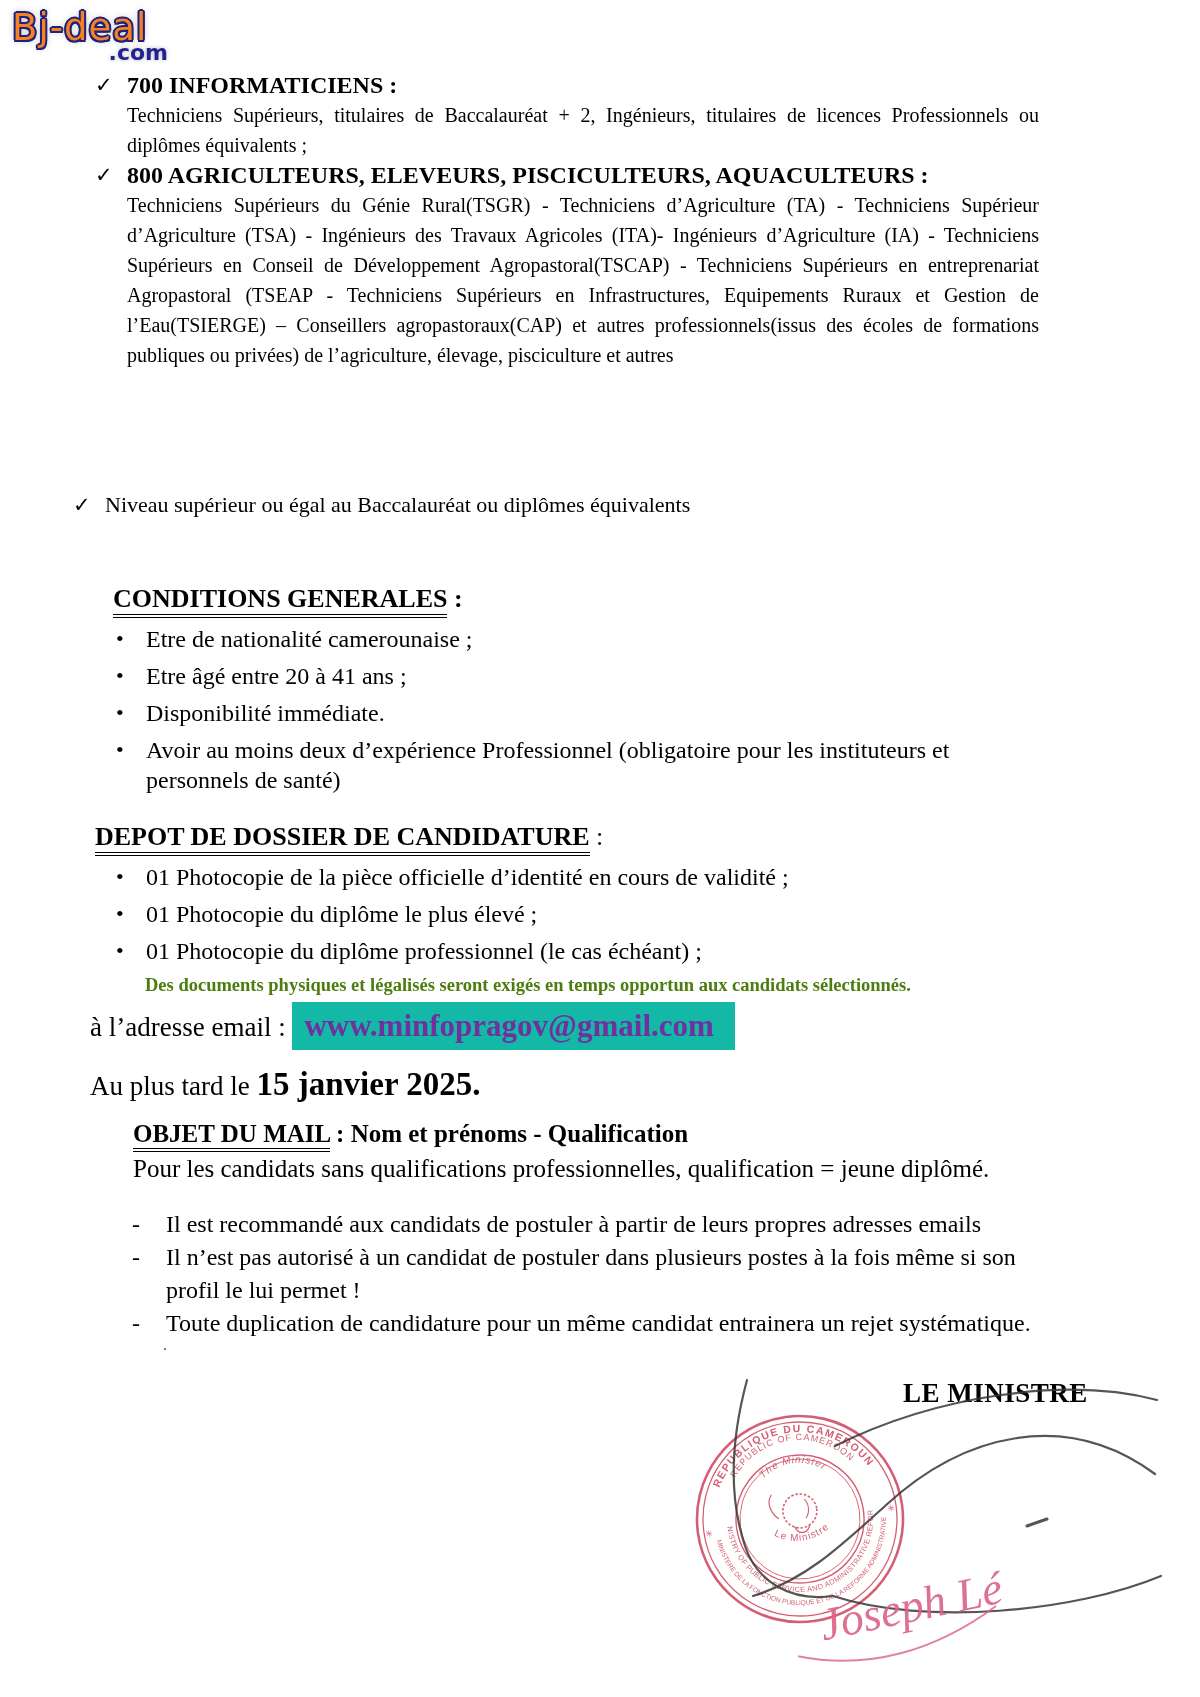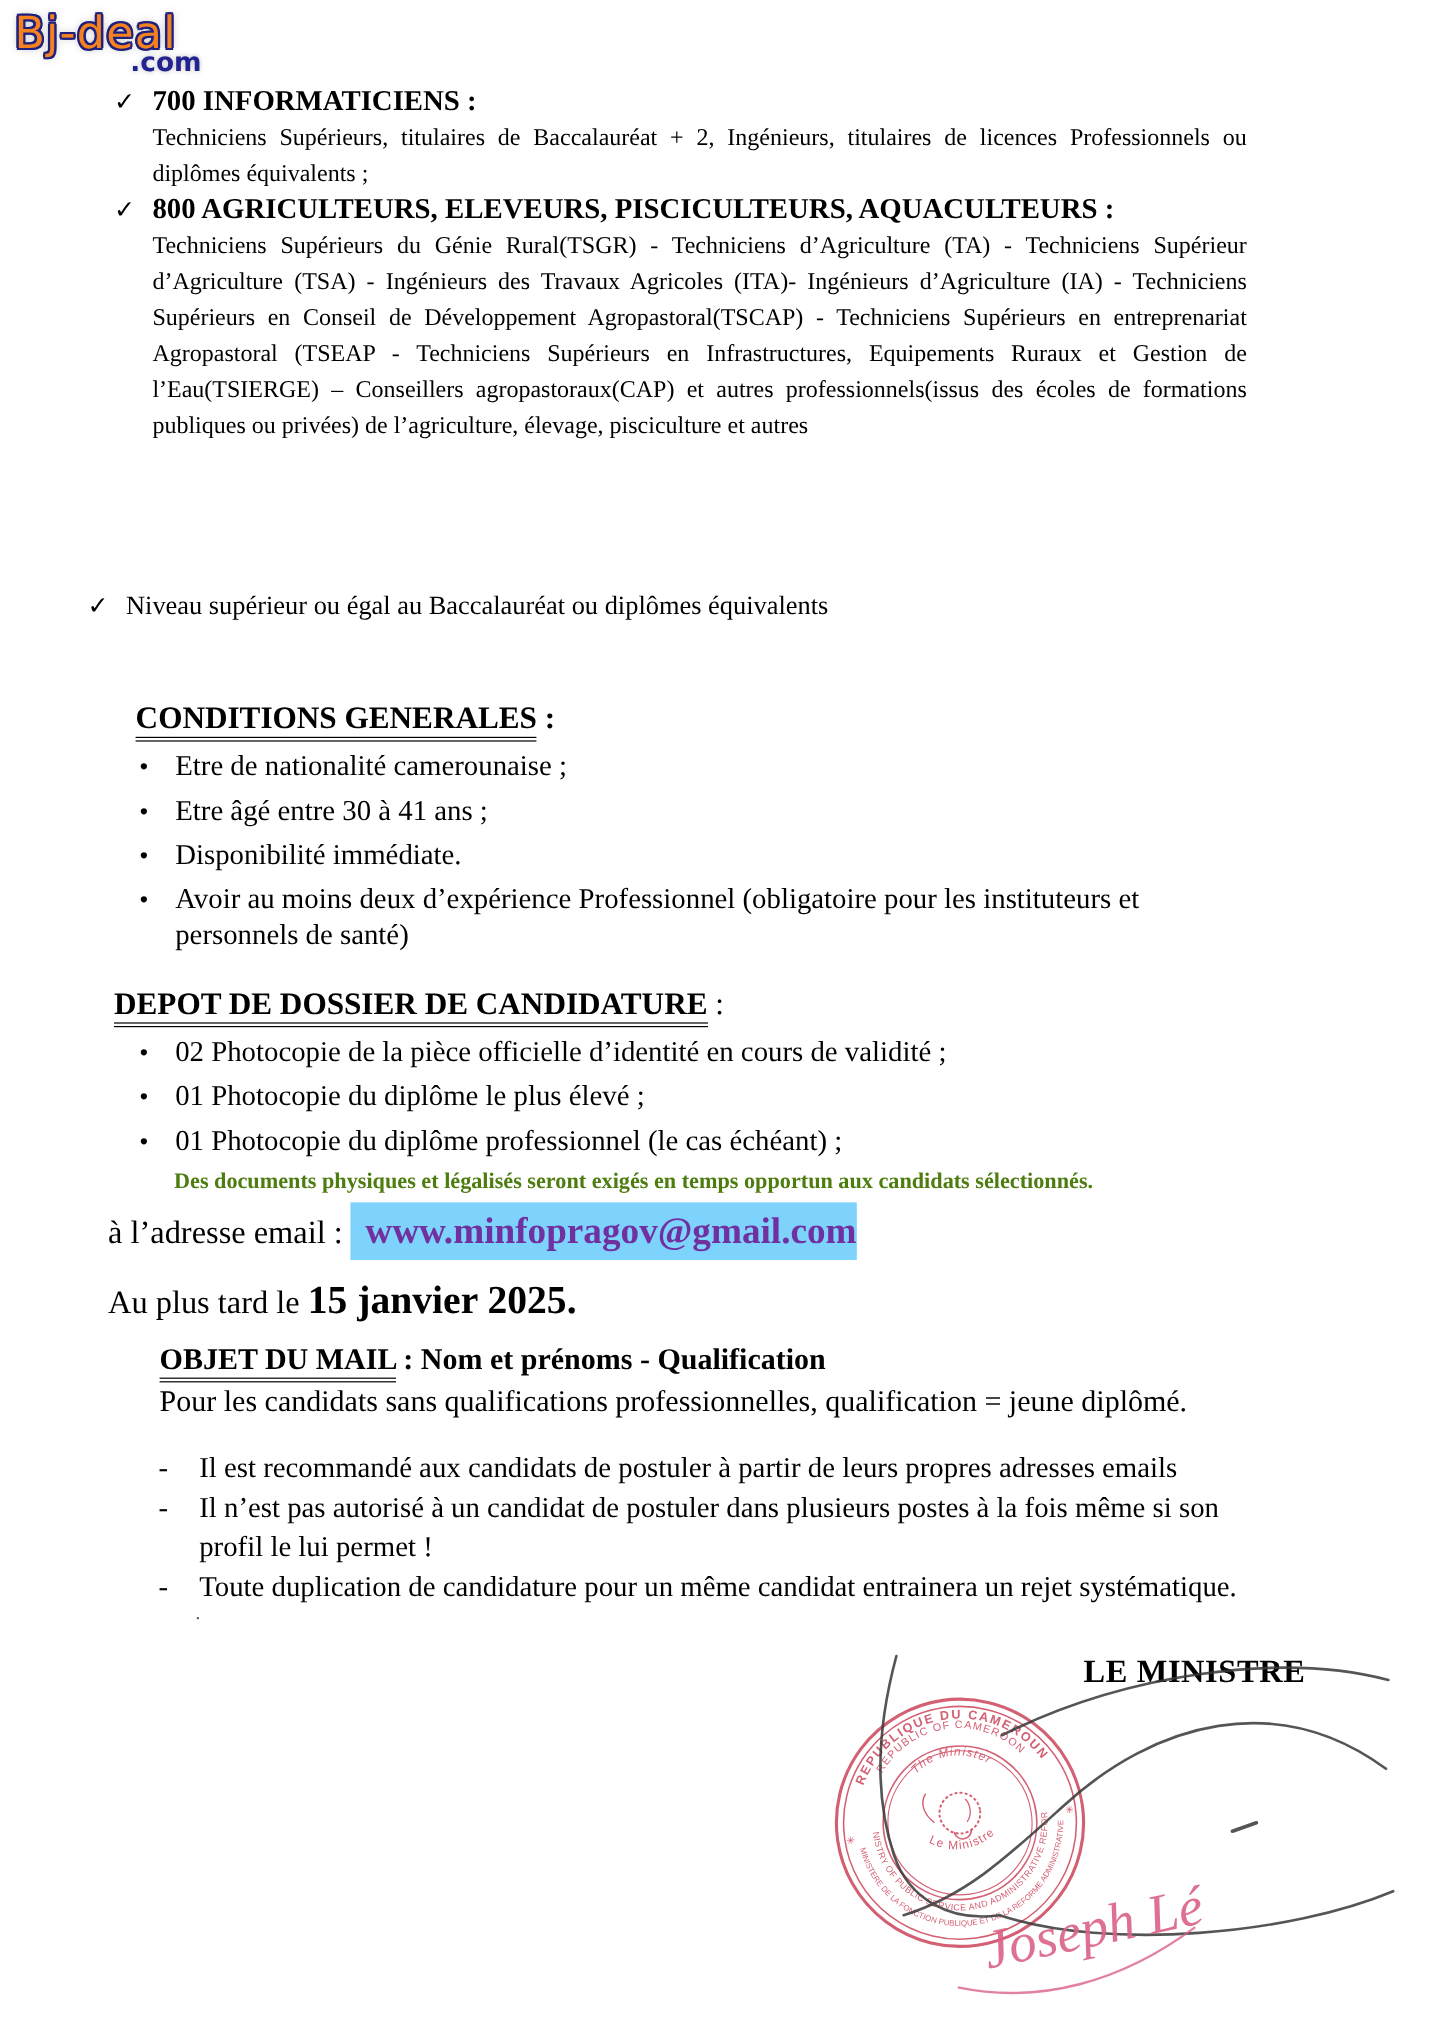--- a/index.html
+++ b/index.html
@@ -40,22 +40,22 @@
   .hd{font-size:26px;font-weight:bold;line-height:34px;}
   .blist{list-style:none;margin:8px 0 0 0;padding:0;}
   .blist li{display:grid;grid-template-columns:33px 1fr;font-size:24px;line-height:30px;margin-bottom:7px;}
   .bdot{font-size:22px;line-height:30px;padding-left:3px;}
   #sec-dossier{left:95px;top:820px;width:942px;}
   #sec-dossier .blist{margin-left:18px;}
   .notice{margin:1px 0 0 50px;font-size:18.5px;font-weight:bold;color:#4d7c0f;line-height:24px;}
   
   #sec-email{left:90px;top:1000px;width:1000px;font-size:27px;line-height:52px;white-space:nowrap;}
   .email-hl{
-    font-size:31px;font-weight:bold;color:#7030A0;background:#7dd3fc;
-    padding:6px 0 7px 12px;
+    font-size:31px;font-weight:bold;color:#7030A0;background:#14b8a6;
+    padding:6px 21px 7px 12px;
   }
   #sec-deadline{left:90px;top:1066px;font-size:27px;white-space:nowrap;}
   #sec-deadline .big{font-size:33px;font-weight:bold;}
   #sec-objet{left:133px;top:1118px;font-size:25px;font-weight:bold;line-height:32px;white-space:nowrap;}
   #sec-subjnote{left:133px;top:1153px;font-size:25px;line-height:32px;white-space:nowrap;}
   
   #sec-remarks{left:130px;top:1208px;width:912px;}
   .dlist{list-style:none;margin:0;padding:0;}
   .dlist li{display:grid;grid-template-columns:36px 1fr;font-size:24px;line-height:33px;}
   .ddash{padding-left:2px;}
@@ -103,39 +103,39 @@
 
   <div class="sec" id="sec-conditions">
     <div class="hd"><span class="dblu">CONDITIONS GENERALES</span><span> :</span></div>
     <ul class="blist">
       <li>
           <span class="bdot">•</span>
           <span>Etre de nationalité camerounaise ;</span>
         </li>
       <li>
           <span class="bdot">•</span>
-          <span>Etre âgé entre 30 à 41 ans ;</span>
+          <span>Etre âgé entre 20 à 41 ans ;</span>
         </li>
       <li>
           <span class="bdot">•</span>
           <span>Disponibilité immédiate.</span>
         </li>
       <li>
           <span class="bdot">•</span>
           <span>Avoir au moins deux d’expérience Professionnel (obligatoire pour les instituteurs et personnels de santé)</span>
         </li>
     </ul>
   </div>
 
   <div class="sec" id="sec-dossier">
     <div class="hd"><span class="dblu">DEPOT DE DOSSIER DE CANDIDATURE</span><span style="font-weight:normal"> :</span></div>
     <ul class="blist">
       <li>
           <span class="bdot">•</span>
-          <span>02 Photocopie de la pièce officielle d’identité en cours de validité ;</span>
+          <span>01 Photocopie de la pièce officielle d’identité en cours de validité ;</span>
         </li>
       <li>
           <span class="bdot">•</span>
           <span>01 Photocopie du diplôme le plus élevé ;</span>
         </li>
       <li>
           <span class="bdot">•</span>
           <span>01 Photocopie du diplôme professionnel (le cas échéant) ;</span>
         </li>
     </ul>

